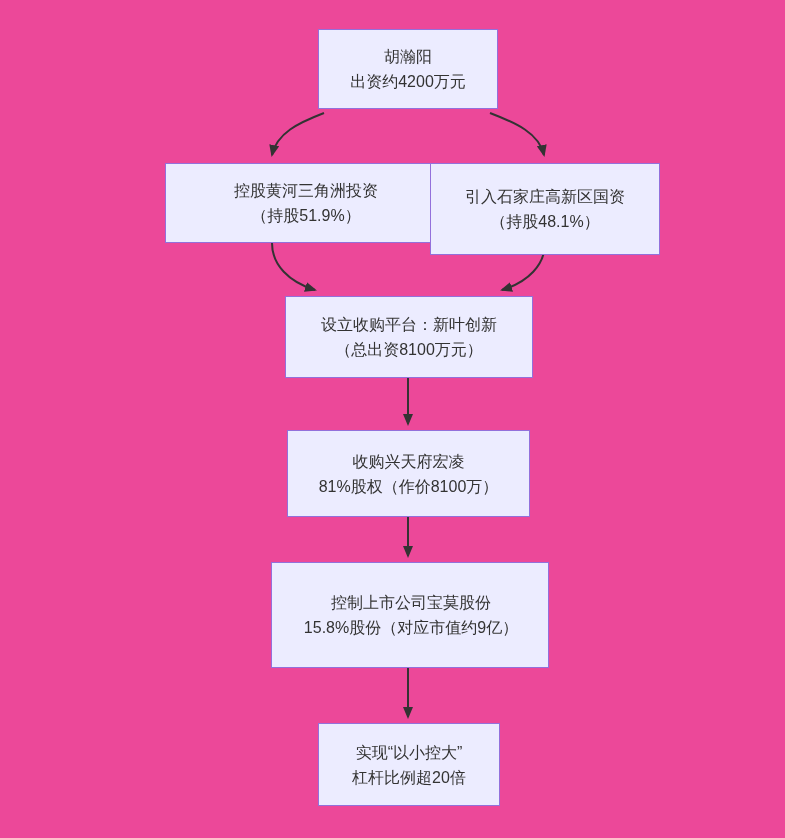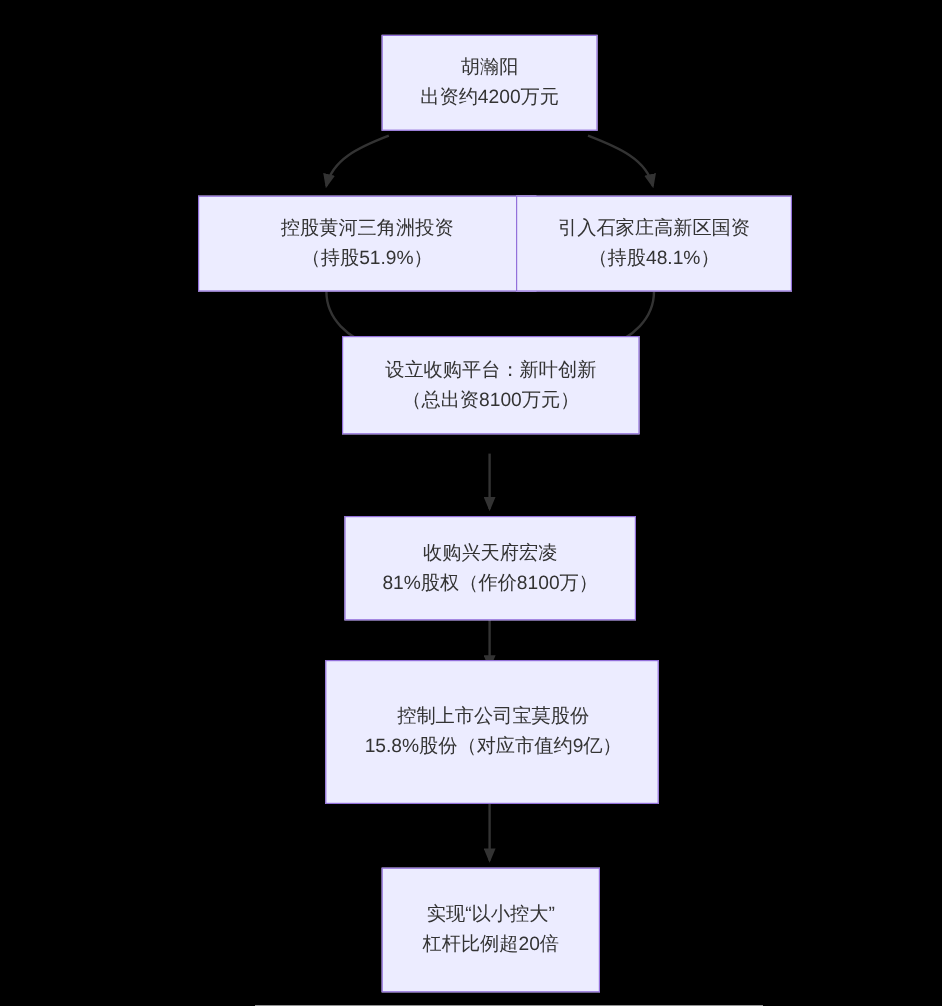--- a/index.html
+++ b/index.html
@@ -5,21 +5,21 @@
   html, body {
     margin: 0;
     padding: 0;
     background: #f8f8fa;
     font-family: "Liberation Sans", "DejaVu Sans", sans-serif;
   }
   .canvas {
     position: relative;
     width: 785px;
     height: 838px;
-    background: #000000;
+    background: #ec4899;
     overflow: hidden;
   }
   .edges-layer {
     position: absolute;
     left: 0;
     top: 0;
     width: 785px;
     height: 838px;
     pointer-events: none;
   }
@@ -68,38 +68,38 @@
   <div class="node" style="left:318px; top:29px;  width:180px; height:80px;">
     <span class="node-label">胡瀚阳
 出资约4200万元</span>
   </div>
 
   <div class="node" style="left:165px; top:163px; width:282px; height:80px;">
     <span class="node-label">控股黄河三角洲投资
 （持股51.9%）</span>
   </div>
 
-  <div class="node" style="left:430px; top:163px; width:230px; height:80px;">
+  <div class="node" style="left:430px; top:163px; width:230px; height:92px;">
     <span class="node-label">引入石家庄高新区国资
 （持股48.1%）</span>
   </div>
 
-  <div class="node" style="left:285px; top:280px; width:248px; height:82px;">
+  <div class="node" style="left:285px; top:296px; width:248px; height:82px;">
     <span class="node-label">设立收购平台：新叶创新
 （总出资8100万元）</span>
   </div>
 
   <div class="node" style="left:287px; top:430px; width:243px; height:87px;">
     <span class="node-label">收购兴天府宏凌
 81%股权（作价8100万）</span>
   </div>
 
-  <div class="node" style="left:271px; top:550px; width:278px; height:120px;padding-left:16px;">
+  <div class="node" style="left:271px; top:562px; width:278px; height:106px;padding-left:16px;">
     <span class="node-label">控制上市公司宝莫股份
 15.8%股份（对应市值约9亿）</span>
   </div>
 
-  <div class="node" style="left:318px; top:723px; width:182px; height:104px;">
+  <div class="node" style="left:318px; top:723px; width:182px; height:83px;">
     <span class="node-label">实现“以小控大”
 杠杆比例超20倍</span>
   </div>
 
 </div>
 
 </body></html>

